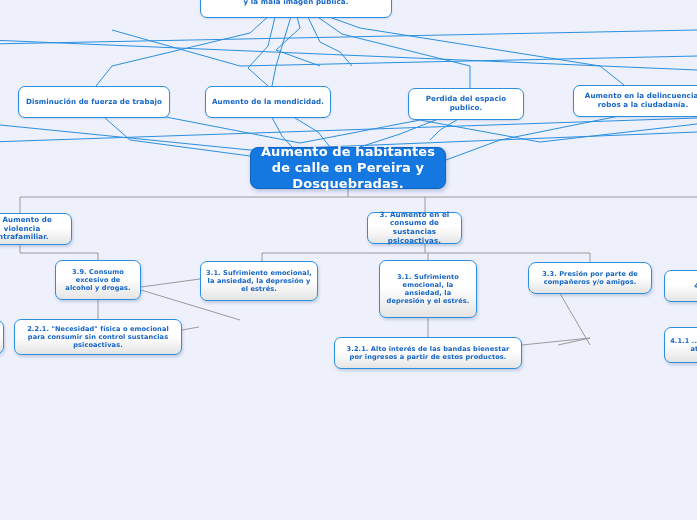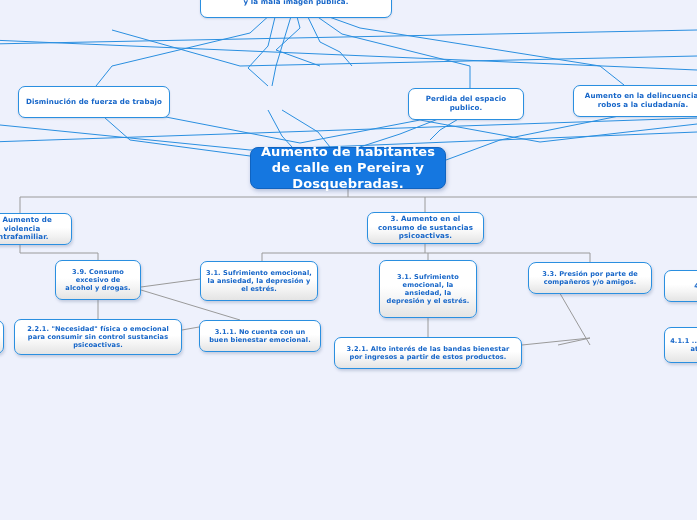--- a/index.html
+++ b/index.html
@@ -115,38 +115,41 @@
   </svg>
 
   <div class="node plain sz75" style="left:200px; top:-14px; width:192px; height:26px;">
     <span>y la mala imagen publica.</span>
   </div>
 
   <div class="node plain sz75" style="left:18px; top:86px; width:152px; height:24px;">
     <span>Disminución de fuerza de trabajo</span>
   </div>
 
+  <div class="node plain sz75" style="left:205px; top:86px; width:126px; height:24px;">
+    <span>Aumento de la mendicidad.</span>
+  </div>
 
   <div class="node plain sz75" style="left:408px; top:88px; width:116px; height:24px;">
     <span>Perdida del espacio publico.</span>
   </div>
 
   <div class="node plain sz75" style="left:573px; top:85px; width:140px; height:30px;">
     <span>Aumento en la delincuencia, robos  a la ciudadanía.</span>
   </div>
 
   <div class="node root sz9" style="left:250px; top:147px; width:196px; height:42px;">
     <span>Aumento de habitantes de calle en Pereira y Dosquebradas.</span>
   </div>
 
   <div class="node sz75" style="left:-28px; top:213px; width:100px; height:30px;">
     <span>2. Aumento de violencia intrafamiliar.</span>
   </div>
 
-  <div class="node sz75" style="left:367px; top:212px; width:117px; height:30px;">
+  <div class="node sz75" style="left:367px; top:212px; width:95px; height:30px;">
     <span>3. Aumento en el consumo de sustancias psicoactivas.</span>
   </div>
 
   <div class="node sz7" style="left:55px; top:260px; width:86px; height:40px;">
     <span>3.9. Consumo excesivo de alcohol y drogas.</span>
   </div>
 
   <div class="node sz7" style="left:200px; top:261px; width:118px; height:40px;">
     <span>3.1. Sufrimiento emocional, la ansiedad, la depresión y el estrés.</span>
   </div>
@@ -164,23 +167,20 @@
   </div>
 
   <div class="node sz7" style="left:-20px; top:320px; width:24px; height:34px;">
     <span></span>
   </div>
 
   <div class="node sz7" style="left:14px; top:319px; width:168px; height:36px;">
     <span>2.2.1. "Necesidad" física o emocional para consumir sin control sustancias psicoactivas.</span>
   </div>
 
-  <div class="node sz7" style="left:199px; top:320px; width:122px; height:30px;">
-    <span>3.1.1. No cuenta con un buen bienestar emocional.</span>
-  </div>
 
   <div class="node sz7" style="left:334px; top:337px; width:188px; height:30px;">
     <span>3.2.1. Alto interés de las bandas bienestar por ingresos a partir de estos productos.</span>
   </div>
 
   <div class="node sz7" style="left:664px; top:327px; width:78px; height:36px;">
     <span>4.1.1 ... del Est... aten...</span>
   </div>
 
 </div>

